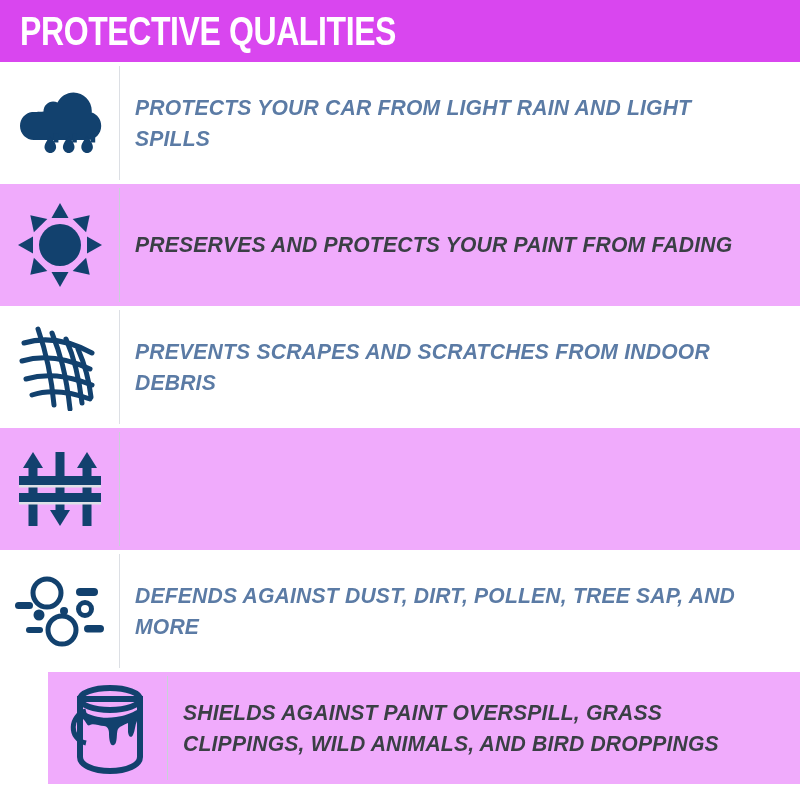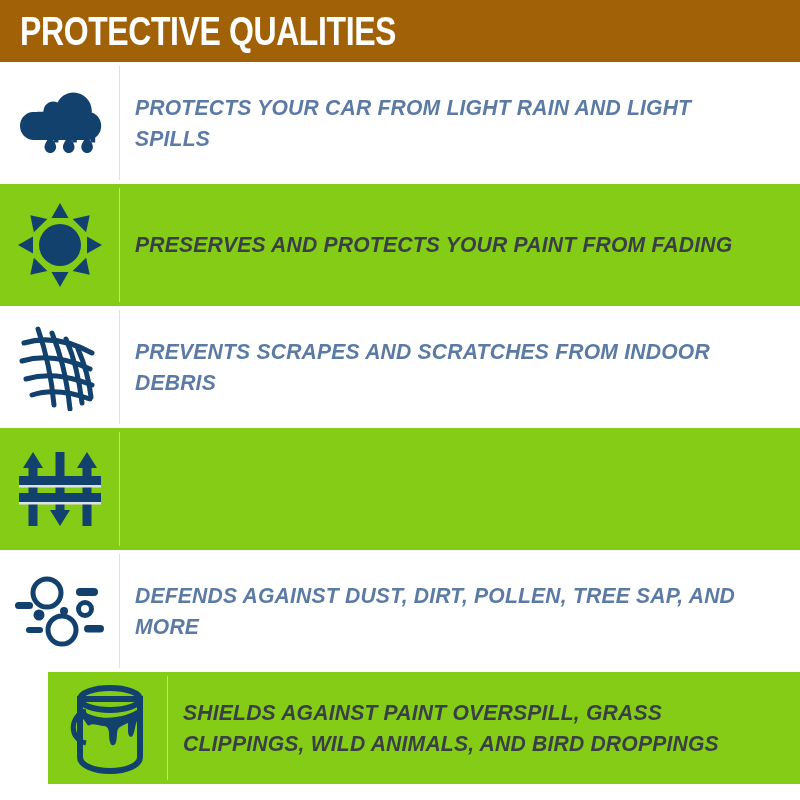--- a/index.html
+++ b/index.html
@@ -15,21 +15,21 @@
   #infographic {
     position: relative;
     width: 800px;
     height: 800px;
     background: #ffffff;
   }
 
   
   .header-bar {
     height: 62px;
-    background: #a16207;
+    background: #d946ef;
     display: flex;
     align-items: center;
     padding-left: 20px;
     box-sizing: border-box;
   }
   .header-title {
     color: #ffffff;
     font-family: "Liberation Sans", sans-serif;
     font-weight: bold;
     font-size: 40px;
@@ -45,21 +45,21 @@
     width: 800px;
   }
   .row {
     display: flex;
     align-items: stretch;
     height: 122px;
     box-sizing: border-box;
     position: relative;
   }
   .row.odd  { background: #ffffff; }
-  .row.even { background: #84cc16; }
+  .row.even { background: #f0abfc; }
   .row.last { height: 112px; margin-left: 48px; }
 
   .icon-cell {
     width: 119px;
     min-width: 119px;
     display: flex;
     align-items: center;
     justify-content: center;
     box-sizing: border-box;
   }

